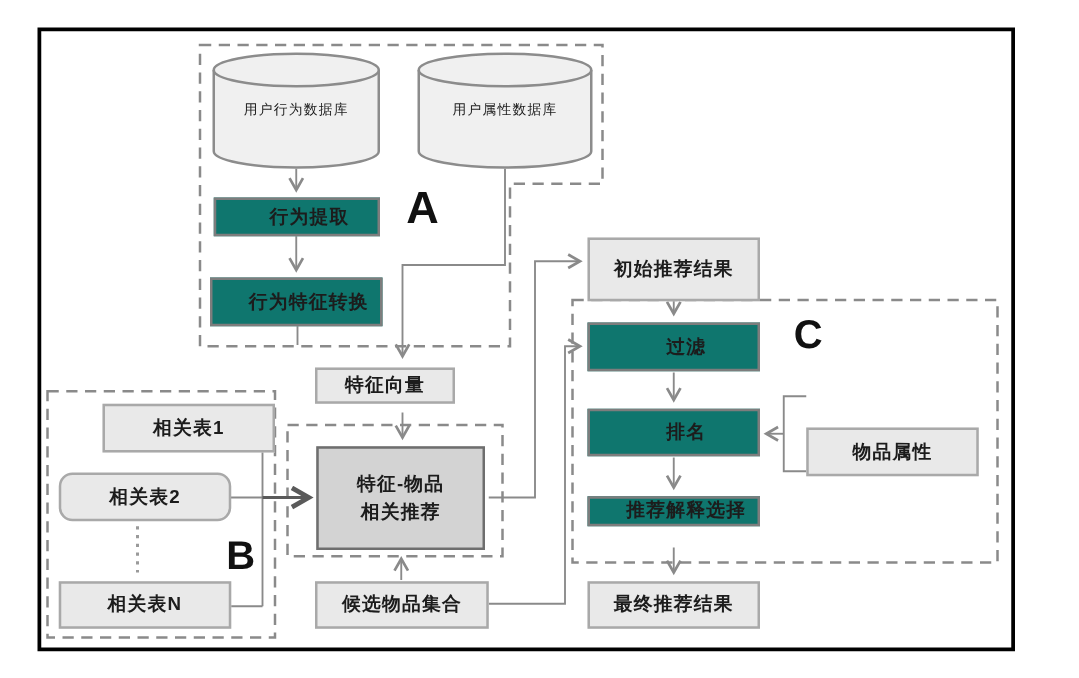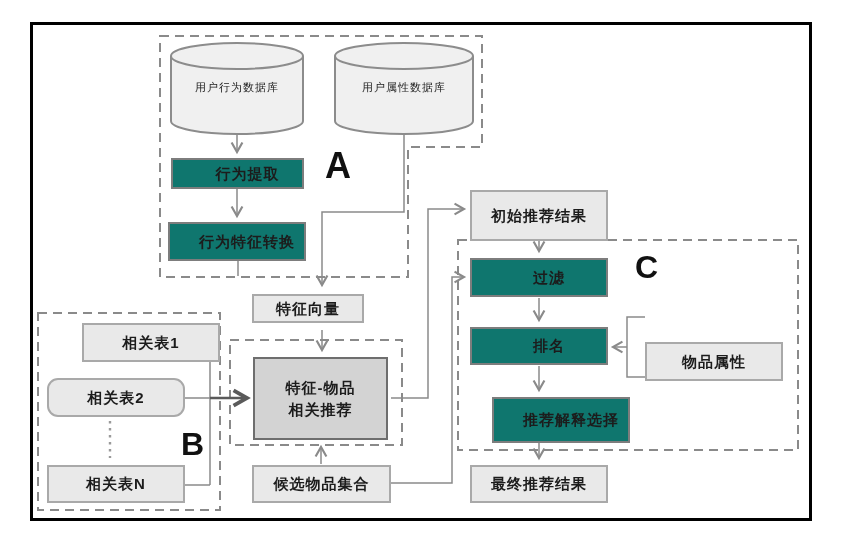--- a/index.html
+++ b/index.html
@@ -88,21 +88,21 @@
   <div class="box darker" style="left:253px;top:357px;width:135px;height:83px;">
     <span>特征-物品</span>
     <span>相关推荐</span>
   </div>
 
   <div class="box light" style="left:252px;top:465px;width:139px;height:38px;">候选物品集合</div>
 
   <div class="box light" style="left:470px;top:190px;width:138px;height:51px;">初始推荐结果</div>
   <div class="box dark" style="left:470px;top:258px;width:138px;height:39px;">过滤</div>
   <div class="box dark" style="left:470px;top:327px;width:138px;height:38px;">排名</div>
-  <div class="box dark" style="left:492px;top:397px;width:138px;height:46px;">推荐解释选择</div>
+  <div class="box dark" style="left:470px;top:397px;width:138px;height:24px;">推荐解释选择</div>
   <div class="box light" style="left:470px;top:465px;width:138px;height:38px;">最终推荐结果</div>
 
   <div class="box light" style="left:645px;top:342px;width:138px;height:39px;">物品属性</div>
 
   <div class="region-label" style="left:325px;top:145px;font-size:36px;">A</div>
   <div class="region-label" style="left:181px;top:426px;font-size:32px;">B</div>
   <div class="region-label" style="left:635px;top:249px;font-size:32px;">C</div>
 </div>
 
 </body></html>

